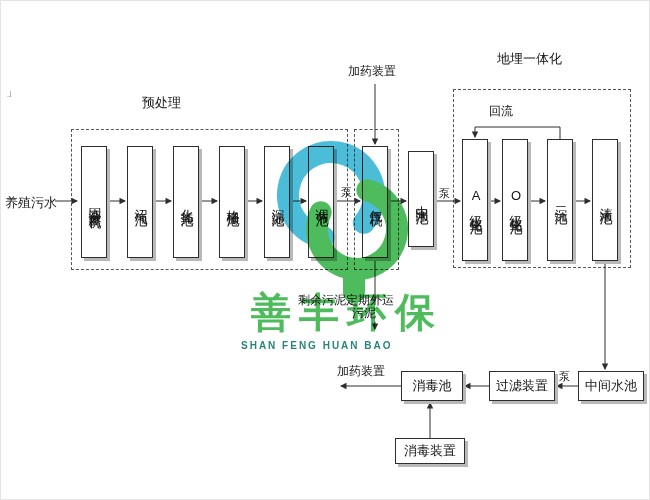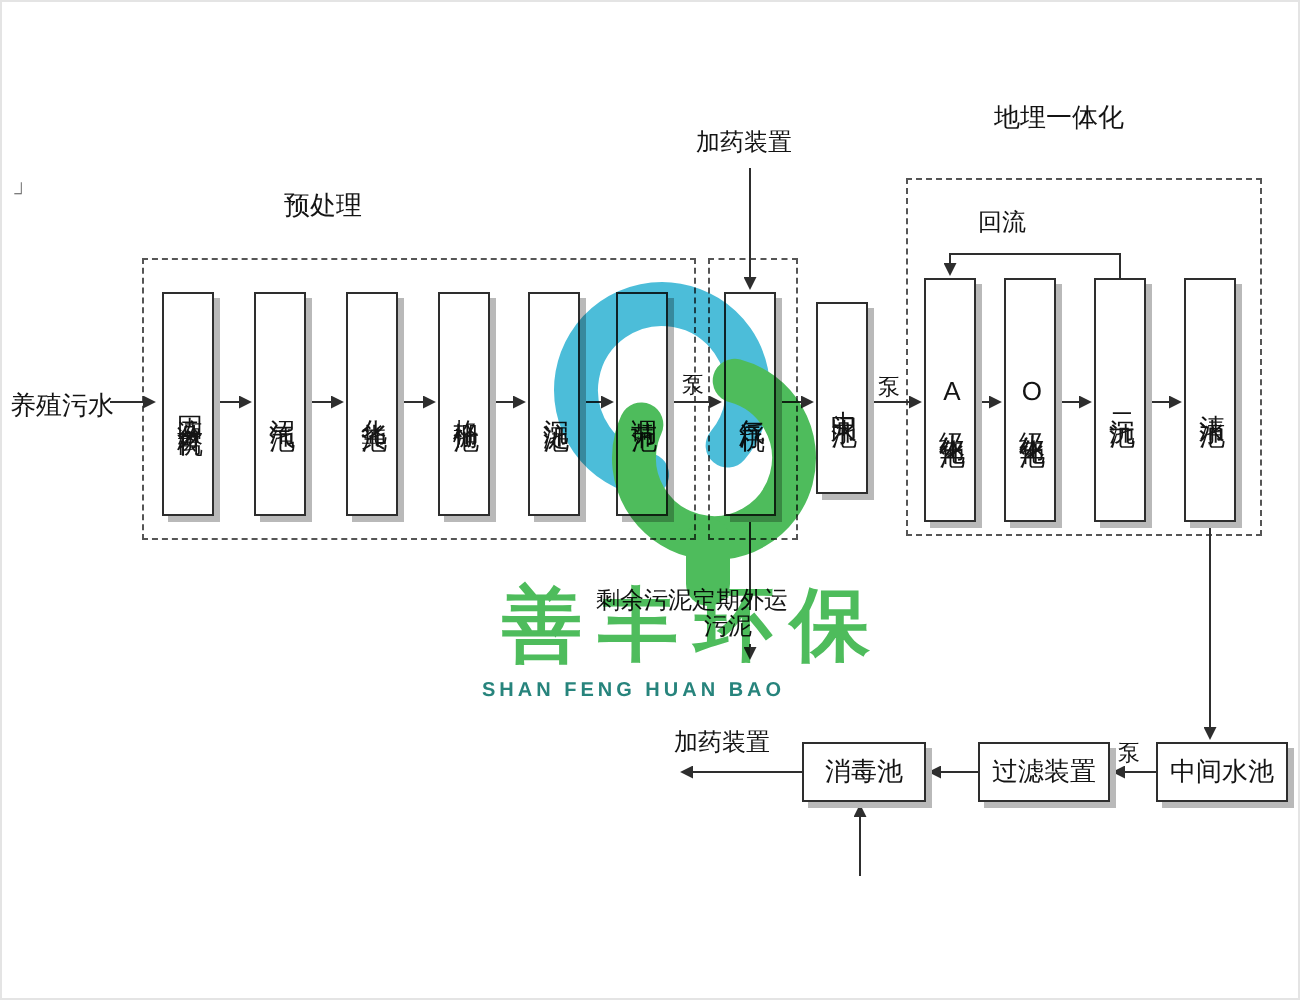--- a/index.html
+++ b/index.html
@@ -77,20 +77,21 @@
   <div class="tank v" style="left:361px;top:145px;width:26px;height:112px">气浮机</div>
   <div class="tank v" style="left:407px;top:150px;width:26px;height:96px">中间水池</div>
   <div class="tank v" style="left:461px;top:138px;width:26px;height:122px">A级生化池</div>
   <div class="tank v" style="left:501px;top:138px;width:26px;height:122px">O级生化池</div>
   <div class="tank v" style="left:546px;top:138px;width:26px;height:122px">二沉池</div>
   <div class="tank v" style="left:591px;top:138px;width:26px;height:122px">清水池</div>
 
   <div class="tank" style="left:400px;top:370px;width:62px;height:30px">消毒池</div>
   <div class="tank" style="left:488px;top:370px;width:66px;height:30px">过滤装置</div>
   <div class="tank" style="left:577px;top:370px;width:66px;height:30px">中间水池</div>
+  <div class="tank" style="left:394px;top:437px;width:70px;height:26px">消毒装置</div>
 
   <div class="lbl" style="left:4px;top:193px">养殖污水</div>
   <div class="lbl" style="left:141px;top:93px">预处理</div>
   <div class="lbl mid" style="left:347px;top:62px">加药装置</div>
   <div class="lbl" style="left:496px;top:49px">地埋一体化</div>
   <div class="lbl mid" style="left:488px;top:102px">回流</div>
   <div class="lbl small" style="left:340px;top:184px">泵</div>
   <div class="lbl small" style="left:438px;top:185px">泵</div>
   <div class="lbl small" style="left:558px;top:368px">泵</div>
   <div class="lbl mid" style="left:336px;top:362px">加药装置</div>

